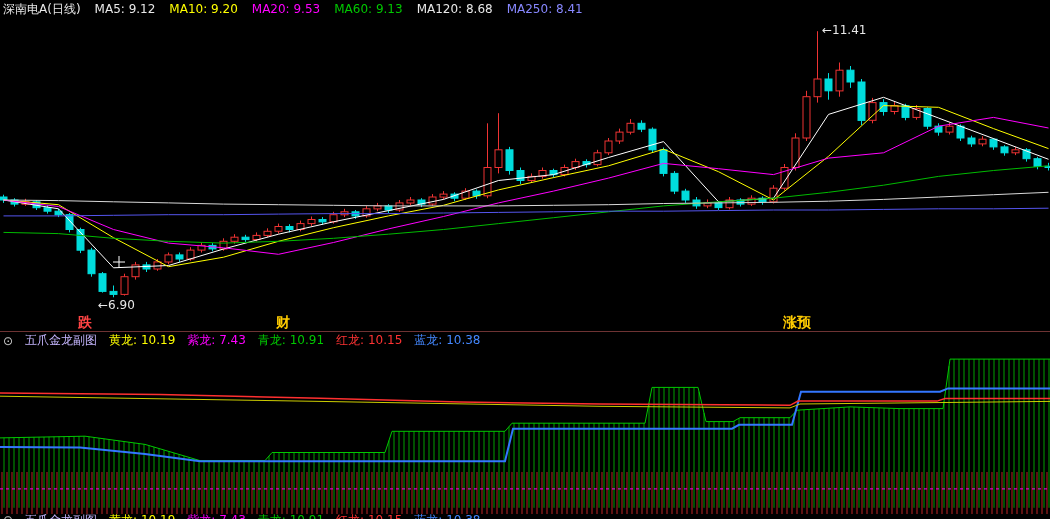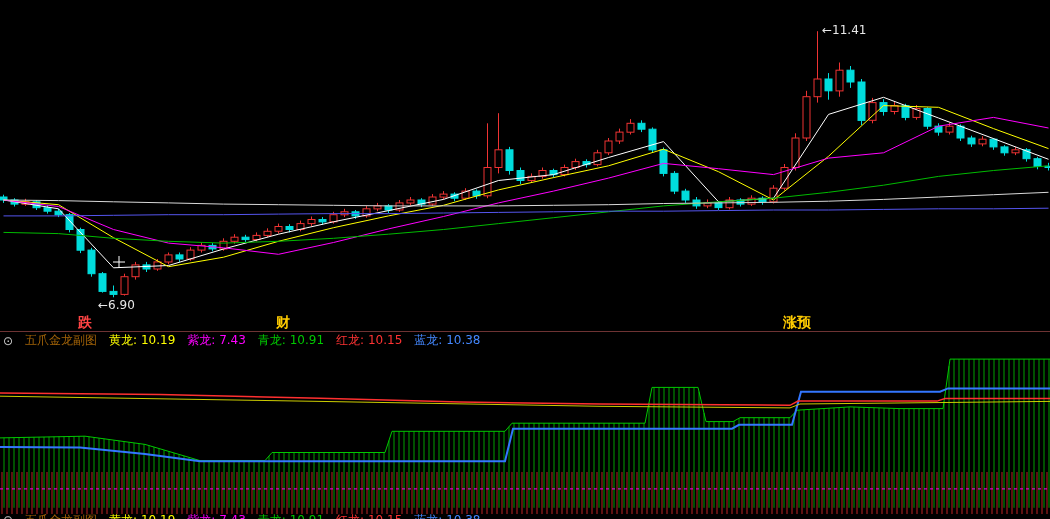--- a/index.html
+++ b/index.html
@@ -9,21 +9,21 @@
   #main-svg{top:0;}
   #sub-svg{top:348px;}
   .header-bar{position:absolute;top:0;left:0;right:0;height:18px;display:flex;align-items:center;
               gap:14px;padding-left:3px;font-size:12px;z-index:5;}
   .title{color:#e8e8e8;white-space:nowrap;}
   .hitem{white-space:nowrap;}
   .divider{position:absolute;top:331px;left:0;width:100%;height:1px;background:#6e3333;z-index:6;}
   .sub-header{position:absolute;top:333px;left:0;right:0;height:15px;display:flex;align-items:center;
               gap:12px;padding-left:3px;font-size:12px;z-index:5;}
   .toggle{color:#cccccc;cursor:pointer;}
-  .sub-title{color:#a16207;white-space:nowrap;}
+  .sub-title{color:#c4b5fd;white-space:nowrap;}
   .ann{fill:#e8e8e8;font-size:12px;}
   .mark{font-size:14px;font-weight:bold;}
   .plus{stroke:#ffffff;stroke-width:1;fill:none;}
   .bottom-strip{position:absolute;top:513px;left:0;right:0;height:6px;overflow:hidden;display:flex;
                 gap:12px;padding-left:3px;font-size:12px;line-height:14px;z-index:7;}
 </style>
 </head>
 <body>
 
 <div class="screen">
@@ -232,20 +232,29 @@
         <polyline points="3.5,215.9 58.5,215.9 113.5,215.3 168.5,214.7 223.5,214.7 278.5,214.1 333.5,213.6 388.5,213.6 443.5,213.0 498.5,212.4 553.5,211.8 608.5,211.2 663.5,211.2 718.5,210.6 773.5,210.0 828.5,210.0 883.5,209.4 938.5,208.8 993.5,208.8 1048.5,208.2" fill="none" stroke="#5555ee" stroke-width="1"></polyline>
       </g>
     <text class="ann" x="822" y="34">←11.41</text>
     <text class="ann" x="98" y="309">←6.90</text>
     <path class="plus" d="M113 262 h12 M119 256 v12"></path>
     <text class="mark" x="78" y="327" fill="#ff4444">跌</text>
     <text class="mark" x="276" y="327" fill="#ffcc00">财</text>
     <text class="mark" x="783" y="327" fill="#ffcc00">涨预</text>
   </svg>
 
+  <div class="header-bar">
+    <span class="title">深南电A(日线)</span>
+    <span class="hitem" style="color: rgb(232, 232, 232);">MA5: 9.12</span>
+    <span class="hitem" style="color: rgb(255, 255, 0);">MA10: 9.20</span>
+    <span class="hitem" style="color: rgb(255, 0, 255);">MA20: 9.53</span>
+    <span class="hitem" style="color: rgb(0, 200, 0);">MA60: 9.13</span>
+    <span class="hitem" style="color: rgb(232, 232, 232);">MA120: 8.68</span>
+    <span class="hitem" style="color: rgb(136, 136, 255);">MA250: 8.41</span>
+  </div>
 
   <div class="divider"></div>
 
   <div class="sub-header">
     <span class="toggle">⊙</span>
     <span class="sub-title">五爪金龙副图</span>
     <span class="hitem" style="color: rgb(255, 255, 0);">黄龙: 10.19</span>
     <span class="hitem" style="color: rgb(255, 0, 255);">紫龙: 7.43</span>
     <span class="hitem" style="color: rgb(0, 200, 0);">青龙: 10.91</span>
     <span class="hitem" style="color: rgb(255, 51, 51);">红龙: 10.15</span>

